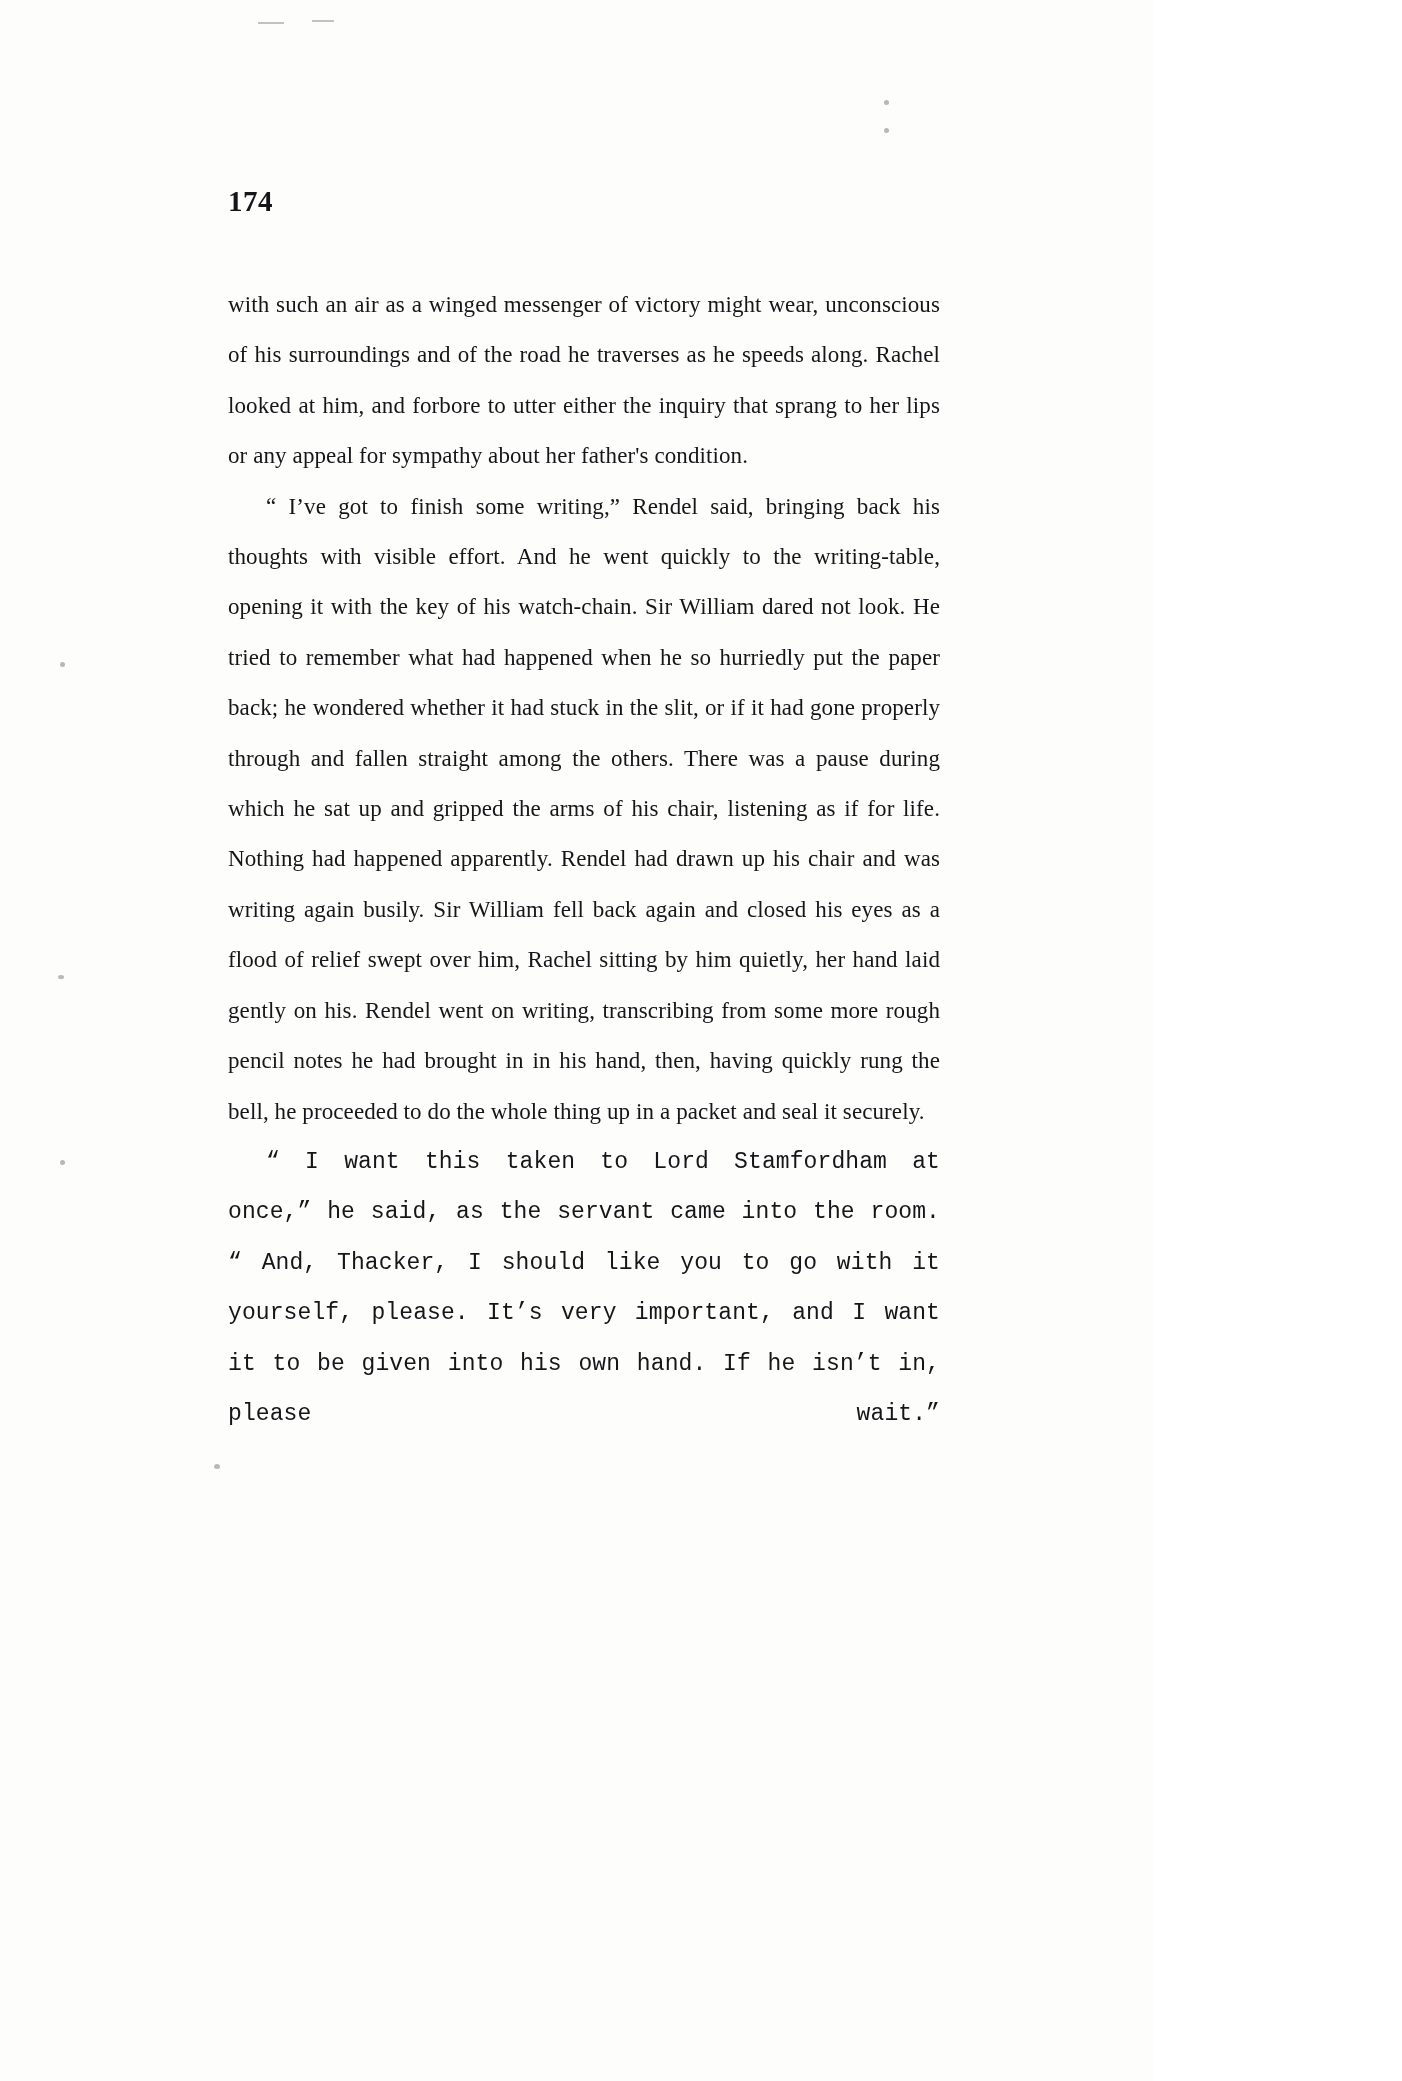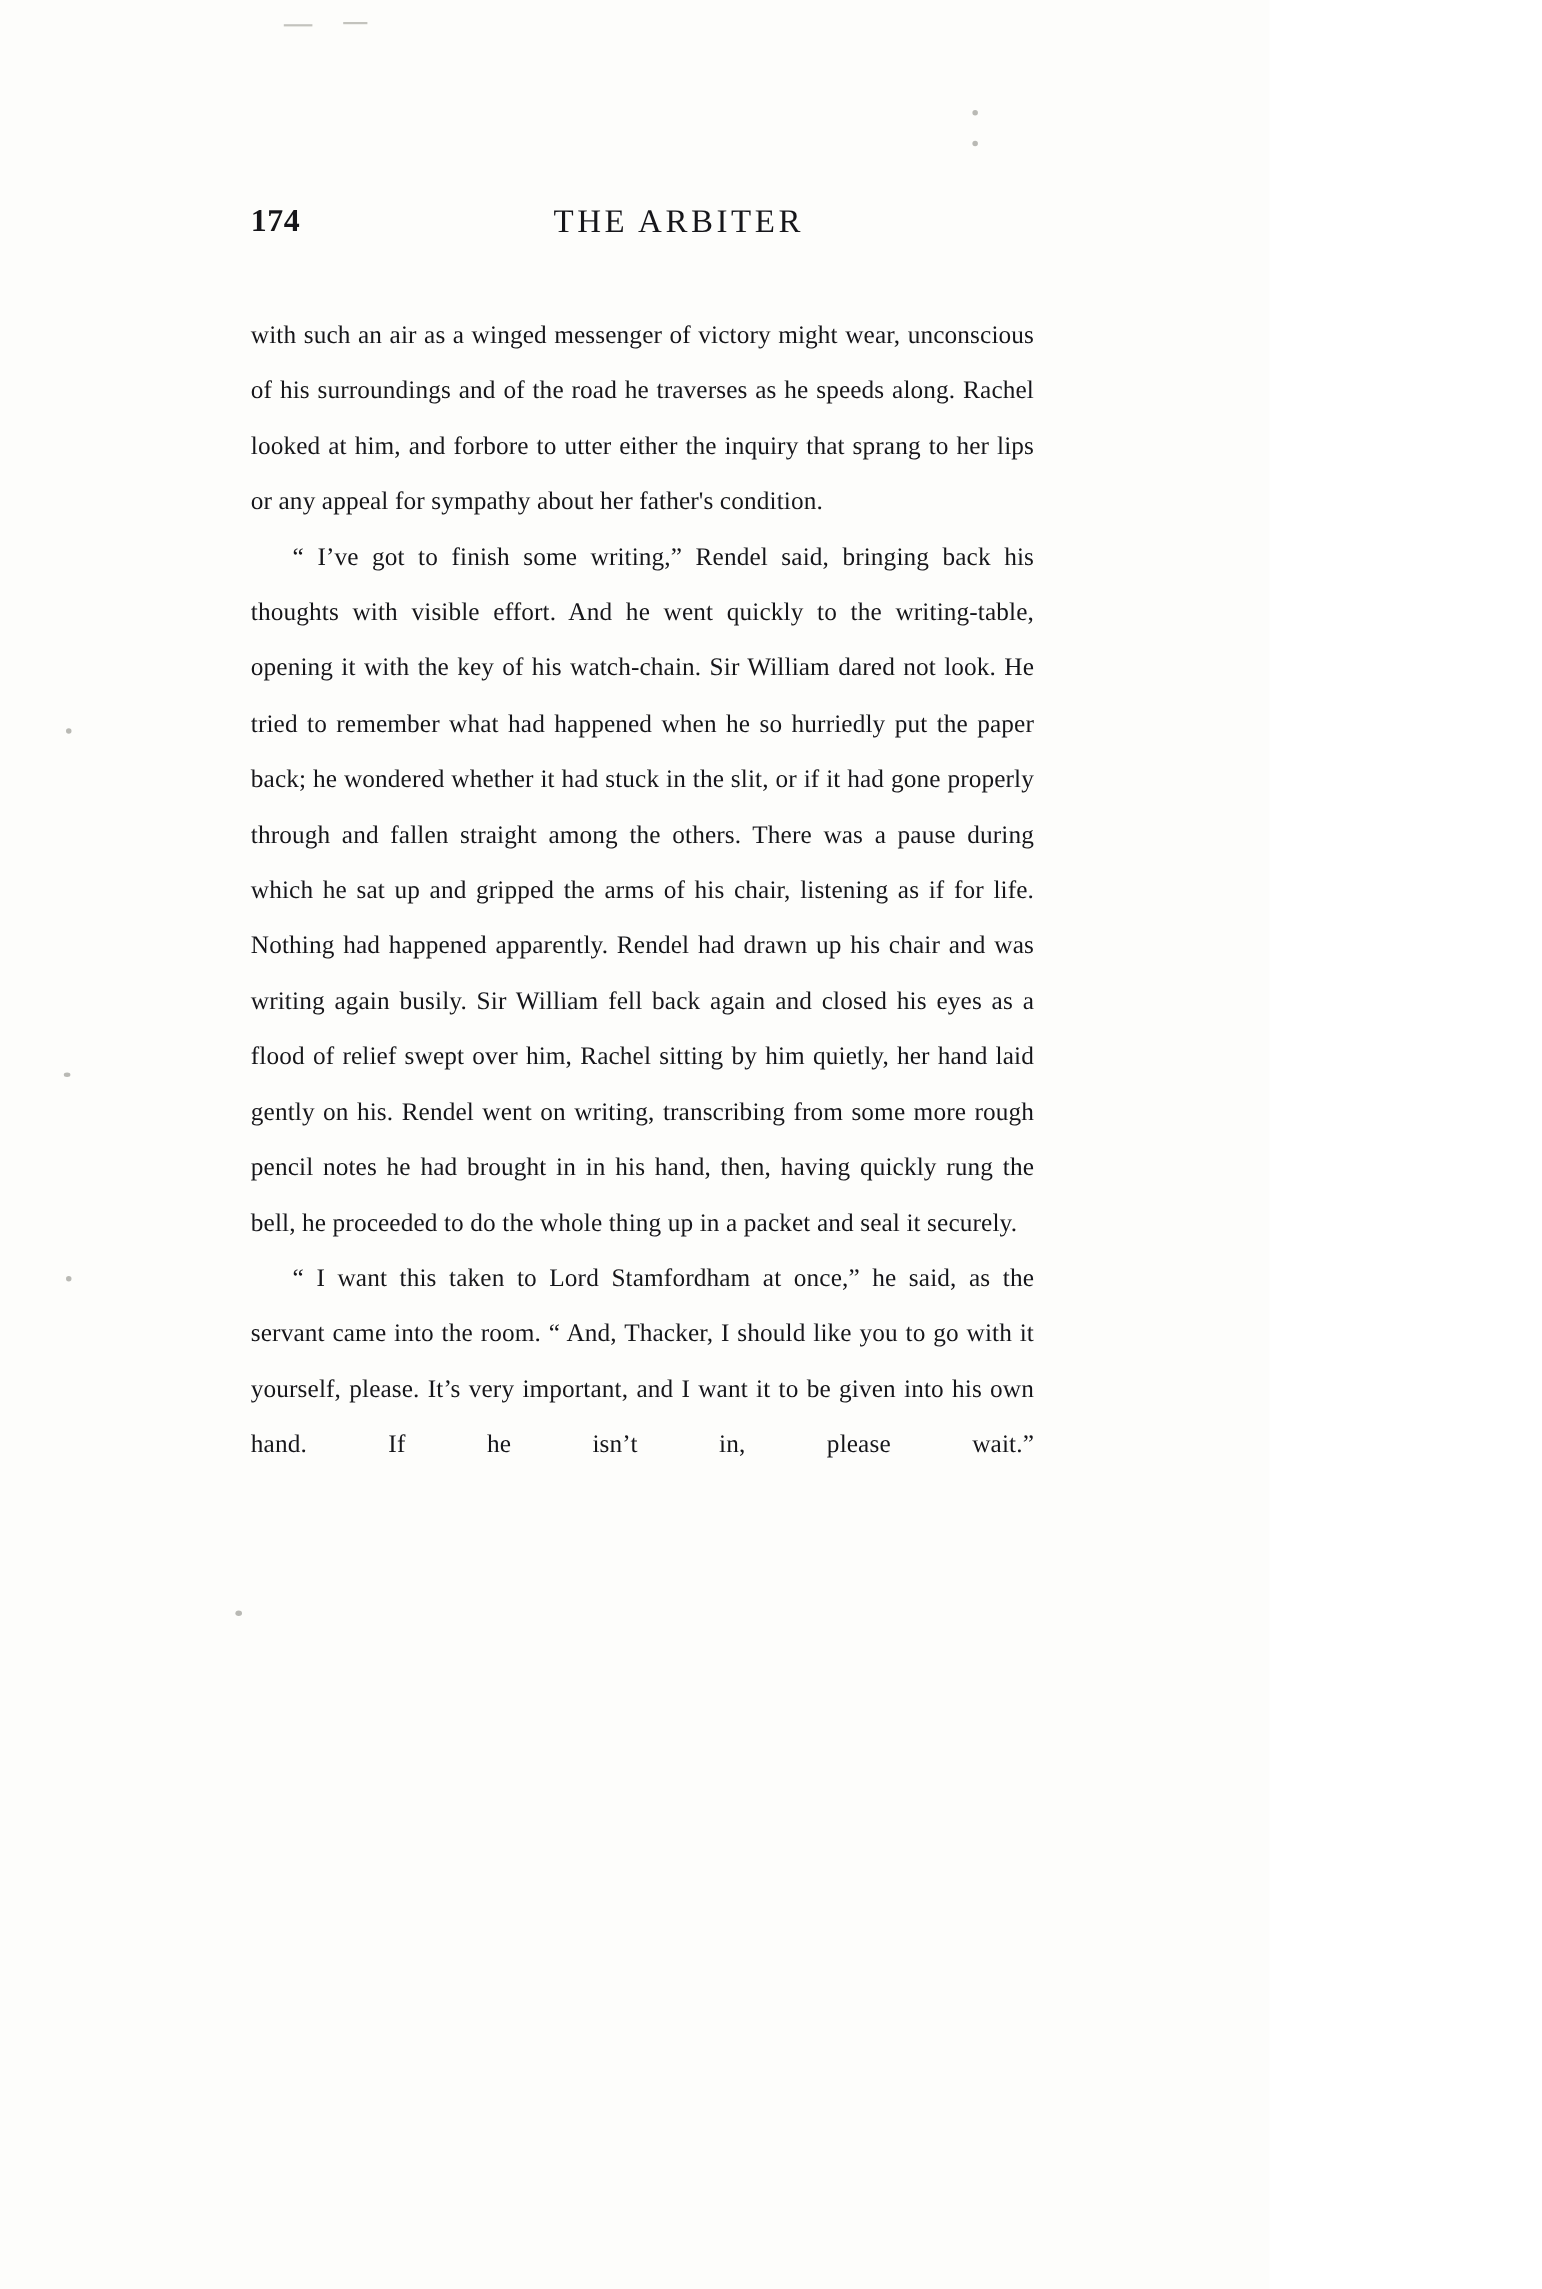--- a/index.html
+++ b/index.html
@@ -68,20 +68,21 @@
     text-align: justify;
     text-justify: inter-word;
     letter-spacing: 0.1px;
   }
   p.indent {
     text-indent: 38px;
   }
   
   p.justify-all {
     text-align: justify;
+    font-family: Liberation Mono, monospace;
   }
   p.justify-all::after {
     content: "";
     display: inline-block;
     width: 100%;
   }
 </style>
 </head>
 <body>
 
@@ -91,21 +92,20 @@
   <div class="dash" style="left:312px; top:20px; width:22px;"></div>
   <div class="speck" style="left:884px; top:100px; width:5px; height:5px;"></div>
   <div class="speck" style="left:884px; top:128px; width:5px; height:5px;"></div>
   <div class="speck" style="left:60px; top:662px; width:5px; height:5px;"></div>
   <div class="speck" style="left:58px; top:975px; width:6px; height:4px;"></div>
   <div class="speck" style="left:60px; top:1160px; width:5px; height:5px;"></div>
   <div class="speck" style="left:214px; top:1464px; width:6px; height:5px;"></div>
 
   <div class="header">
     <span class="folio">174</span>
-    <span class="running-title">THE ARBITER</span>
   </div>
 
   <div class="textblock">
     <p>with such an air as a winged messenger of victory might wear, unconscious of his surroundings and of the road he traverses as he speeds along. Rachel looked at him, and forbore to utter either the inquiry that sprang to her lips or any appeal for sympathy about her father's condition.</p>
     <p class="indent">“ I’ve got to finish some writing,” Rendel said, bringing back his thoughts with visible effort. And he went quickly to the writing-table, opening it with the key of his watch-chain. Sir William dared not look. He tried to remember what had happened when he so hurriedly put the paper back; he wondered whether it had stuck in the slit, or if it had gone properly through and fallen straight among the others. There was a pause during which he sat up and gripped the arms of his chair, listening as if for life. Nothing had happened apparently. Rendel had drawn up his chair and was writing again busily. Sir William fell back again and closed his eyes as a flood of relief swept over him, Rachel sitting by him quietly, her hand laid gently on his. Rendel went on writing, transcribing from some more rough pencil notes he had brought in in his hand, then, having quickly rung the bell, he proceeded to do the whole thing up in a packet and seal it securely.</p>
     <p class="indent justify-all">“ I want this taken to Lord Stamfordham at once,” he said, as the servant came into the room. “ And, Thacker, I should like you to go with it yourself, please. It’s very important, and I want it to be given into his own hand. If he isn’t in, please wait.”</p>
   </div>
 
 </div>
 

